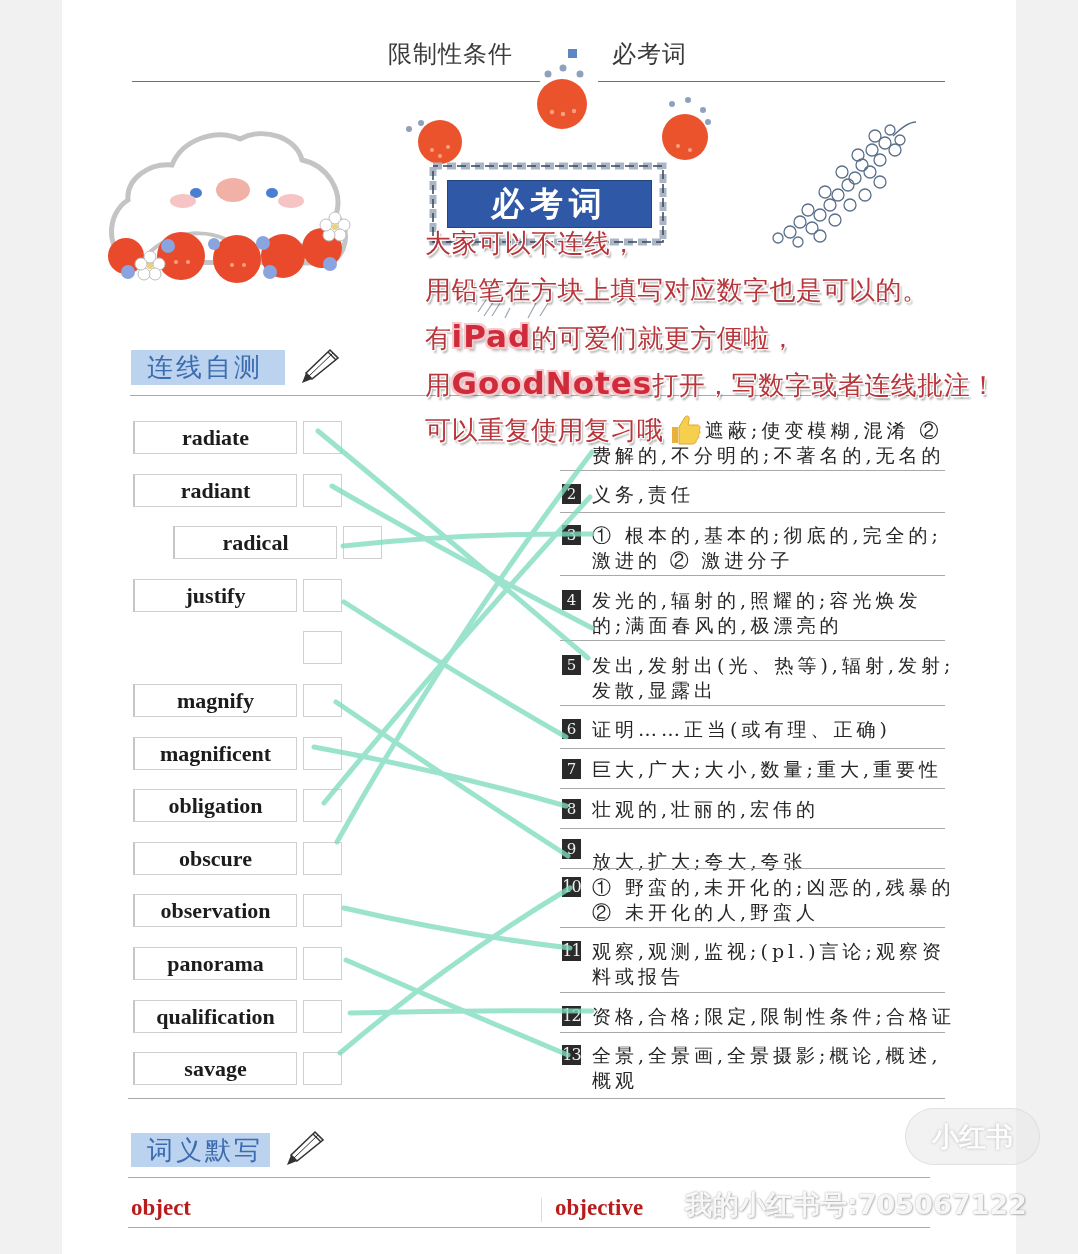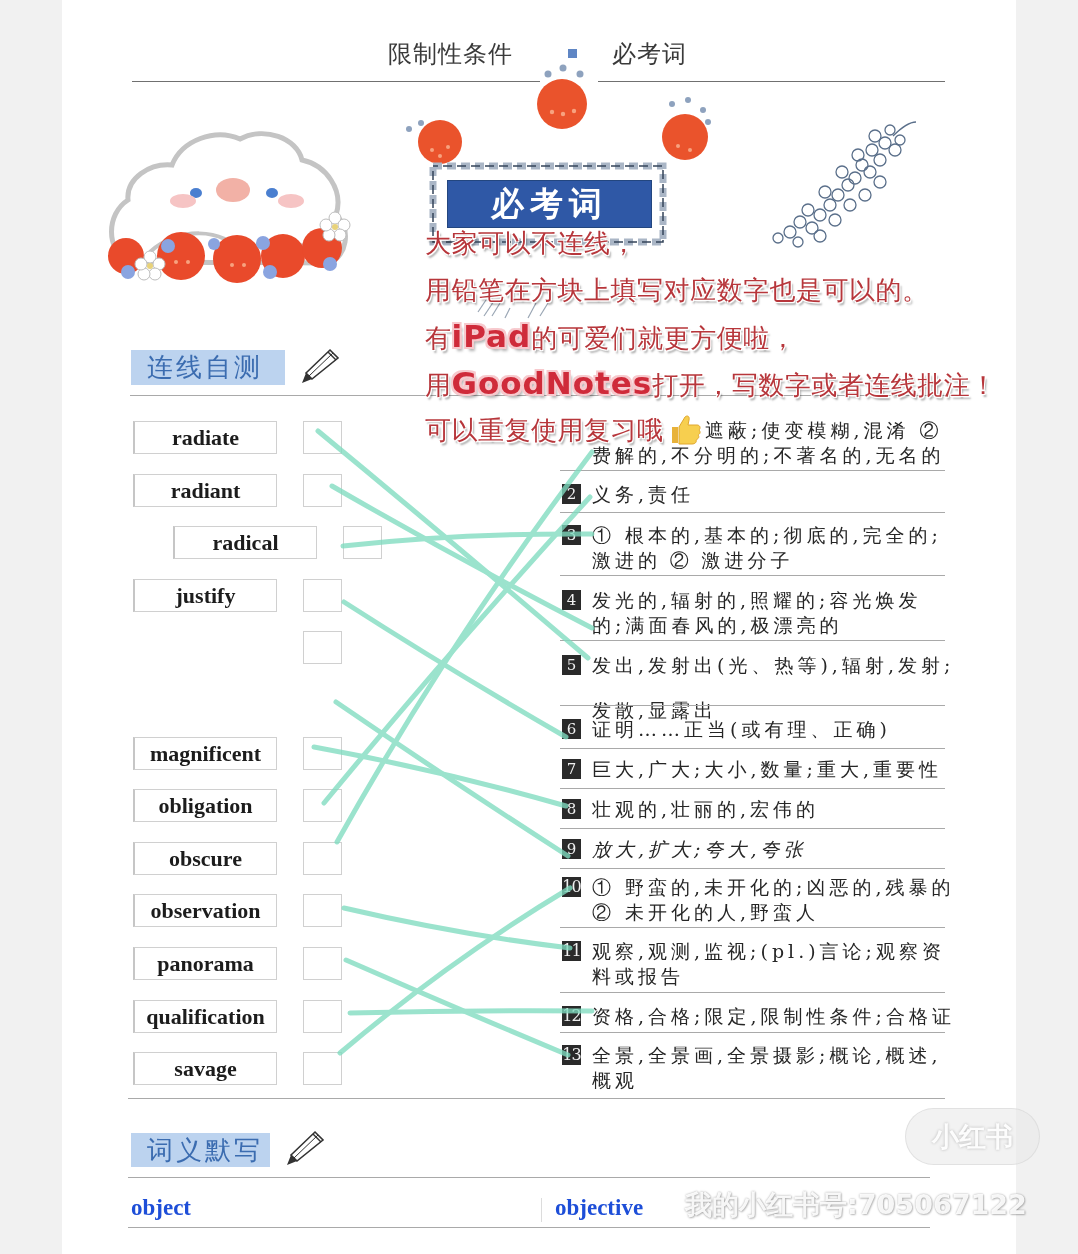--- a/index.html
+++ b/index.html
@@ -6,32 +6,32 @@
   #stage{position:relative;width:1078px;height:1254px;overflow:hidden;background:#f1f1f1;font-family:"DejaVu Serif",serif;}
   .page{position:absolute;left:62px;top:0;width:954px;height:1254px;background:#ffffff;}
   .abs{position:absolute;}
   .hdr-text{position:absolute;top:38px;font-family:"DejaVu Serif",serif;font-size:24px;color:#3a3a3a;letter-spacing:1px;white-space:nowrap;}
   .rule{position:absolute;height:0;border-top:1.5px solid #707070;}
   .rule.light{border-top:1.5px solid #a9a9a9;}
   .deco{position:absolute;left:0;top:0;width:1078px;height:1254px;}
   .banner{position:absolute;left:447px;top:180px;width:205px;height:48px;background:#2f58a6;color:#ffffff;font-family:"DejaVu Sans",sans-serif;font-weight:bold;font-size:33px;line-height:48px;text-align:center;letter-spacing:6px;box-shadow:inset 0 0 0 1px #23467f;}
   .section-label{position:absolute;height:35px;background:#bcd3ef;color:#3b6cb0;font-family:"DejaVu Sans",sans-serif;font-size:26px;line-height:35px;letter-spacing:3px;padding-left:16px;box-sizing:border-box;white-space:nowrap;}
   .word-row{position:absolute;left:0;width:360px;height:33px;}
-  .word-box{position:absolute;left:133px;top:0;width:144px;height:33px;border:1px solid #d0d0d0;border-left:2px solid #c6c6c6;box-sizing:border-box;text-align:center;font-family:"Liberation Serif",serif;font-weight:bold;font-size:22px;line-height:31px;color:#1c1c1c;}
+  .word-box{position:absolute;left:133px;top:0;width:164px;height:33px;border:1px solid #d0d0d0;border-left:2px solid #c6c6c6;box-sizing:border-box;text-align:center;font-family:"Liberation Serif",serif;font-weight:bold;font-size:22px;line-height:31px;color:#1c1c1c;}
   .num-box{position:absolute;left:303px;top:0;width:39px;height:33px;border:1px solid #d0d0d0;box-sizing:border-box;}
   .def-entry{position:absolute;left:0;width:960px;}
   .marker{position:absolute;left:562px;top:2px;width:19px;height:20px;background:#2a2a2a;color:#f0f0f0;font-family:"DejaVu Serif",serif;font-size:15px;line-height:20px;text-align:center;}
   .marker.two{font-size:16px;letter-spacing:-1px;}
   .def-line{position:absolute;left:592px;height:25px;line-height:25px;font-family:"DejaVu Serif",serif;font-size:19px;letter-spacing:4px;color:#262626;white-space:nowrap;}
   .connections{position:absolute;left:0;top:0;width:1078px;height:1254px;pointer-events:none;}
   .overlay-line{position:absolute;left:425px;font-family:"DejaVu Sans",sans-serif;font-size:26px;letter-spacing:0.5px;color:#b7363b;white-space:nowrap;
     text-shadow:-1px -1px 0 #fff,1px -1px 0 #fff,-1px 1px 0 #fff,1px 1px 0 #fff,0 0 2px #fff,2px 3px 2px rgba(0,0,0,0.35);}
   .brand{font-family:"DejaVu Sans",sans-serif;font-weight:bold;font-size:31px;color:#cf2b3a;letter-spacing:1px;
     text-shadow:-2px -2px 0 #f7c9cd,2px -2px 0 #f7c9cd,-2px 2px 0 #f7c9cd,2px 2px 0 #f7c9cd,3px 4px 3px rgba(0,0,0,0.3);}
-  .dict-word{position:absolute;top:1195px;font-family:"Liberation Serif",serif;font-weight:bold;font-size:23px;color:#1d4ed8;}
+  .dict-word{position:absolute;top:1195px;font-family:"Liberation Serif",serif;font-weight:bold;font-size:23px;color:#b91c1c;}
   .wm-badge{position:absolute;left:905px;top:1108px;width:135px;height:57px;border-radius:29px;background:rgba(232,232,232,0.55);border:1px solid rgba(210,210,210,0.5);box-sizing:border-box;text-align:center;line-height:55px;font-family:"DejaVu Sans",sans-serif;font-weight:bold;font-size:27px;color:rgba(255,255,255,0.95);text-shadow:0 0 3px rgba(0,0,0,0.25);}
   .wm-account{position:absolute;left:685px;top:1187px;font-family:"DejaVu Sans",sans-serif;font-weight:bold;font-size:27px;color:rgba(255,255,255,0.92);white-space:nowrap;text-shadow:0 0 2px rgba(0,0,0,0.35),1px 1px 2px rgba(0,0,0,0.2);}
 </style>
 </head>
 <body>
 
 <div id="stage">
   <div class="page"></div>
 
   <div class="hdr-text" style="left:388px;">限制性条件</div>
@@ -178,20 +178,24 @@
       <div class="word-box">radical</div>
       <div class="num-box"></div>
     </div>
   <div class="word-row" style="top:579px;">
       <div class="word-box">justify</div>
       <div class="num-box"></div>
     </div>
   <div class="word-row" style="top:631px;">
       <div class="num-box"></div>
     </div>
+  <div class="word-row" style="top:684px;">
+      <div class="word-box">magnify</div>
+      <div class="num-box"></div>
+    </div>
   <div class="word-row" style="top:737px;">
       <div class="word-box">magnificent</div>
       <div class="num-box"></div>
     </div>
   <div class="word-row" style="top:789px;">
       <div class="word-box">obligation</div>
       <div class="num-box"></div>
     </div>
   <div class="word-row" style="top:842px;">
       <div class="word-box">obscure</div>
@@ -228,37 +232,37 @@
     <div class="def-line" style="top:25px;font-family:Liberation Serif, serif;">激进的 ② 激进分子</div>
   </div>
   <div class="def-entry" style="top:588px;">
     <div class="marker">4</div>
     <div class="def-line" style="top:0;">发光的,辐射的,照耀的;容光焕发</div>
     <div class="def-line" style="top:25px;">的;满面春风的,极漂亮的</div>
   </div>
   <div class="def-entry" style="top:653px;">
     <div class="marker">5</div>
     <div class="def-line" style="top:0;">发出,发射出(光、热等),辐射,发射;</div>
-    <div class="def-line" style="top:25px;margin-top:20px;">发散,显露出</div>
+    <div class="def-line" style="top:25px;">发散,显露出</div>
   </div>
   <div class="def-entry" style="top:717px;">
     <div class="marker">6</div>
     <div class="def-line" style="top:0;">证明……正当(或有理、正确)</div>
   </div>
   <div class="def-entry" style="top:757px;">
     <div class="marker">7</div>
     <div class="def-line" style="top:0;">巨大,广大;大小,数量;重大,重要性</div>
   </div>
   <div class="def-entry" style="top:797px;">
     <div class="marker">8</div>
     <div class="def-line" style="top:0;">壮观的,壮丽的,宏伟的</div>
   </div>
   <div class="def-entry" style="top:837px;">
     <div class="marker">9</div>
-    <div class="def-line" style="top:0;font-style:italic;">放大,扩大;夸大,夸张</div>
+    <div class="def-line" style="top:12px;">放大,扩大;夸大,夸张</div>
   </div>
   <div class="def-entry" style="top:875px;">
     <div class="marker two">10</div>
     <div class="def-line" style="top:0;">① 野蛮的,未开化的;凶恶的,残暴的</div>
     <div class="def-line" style="top:25px;">② 未开化的人,野蛮人</div>
   </div>
   <div class="def-entry" style="top:939px;">
     <div class="marker two">11</div>
     <div class="def-line" style="top:0;">观察,观测,监视;(pl.)言论;观察资</div>
     <div class="def-line" style="top:25px;">料或报告</div>

